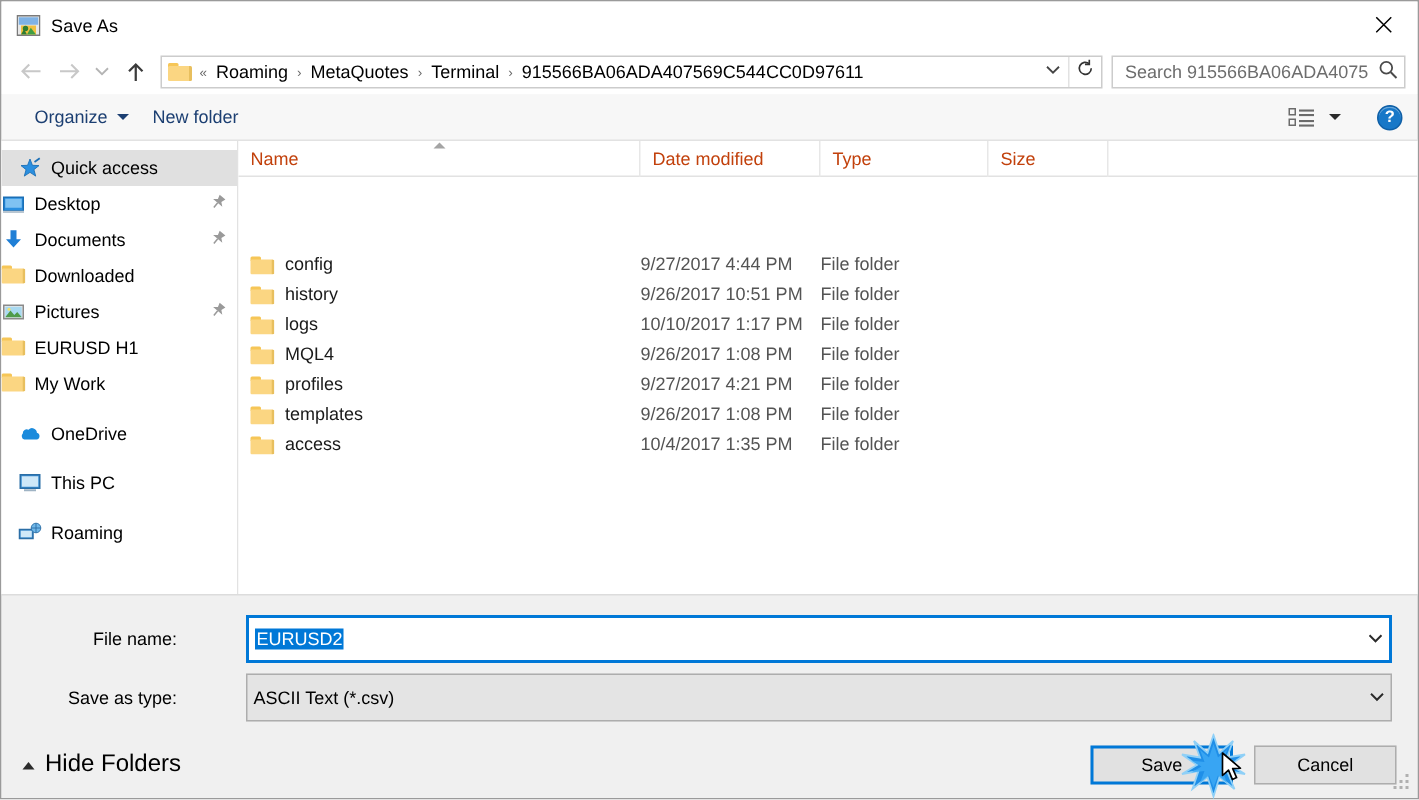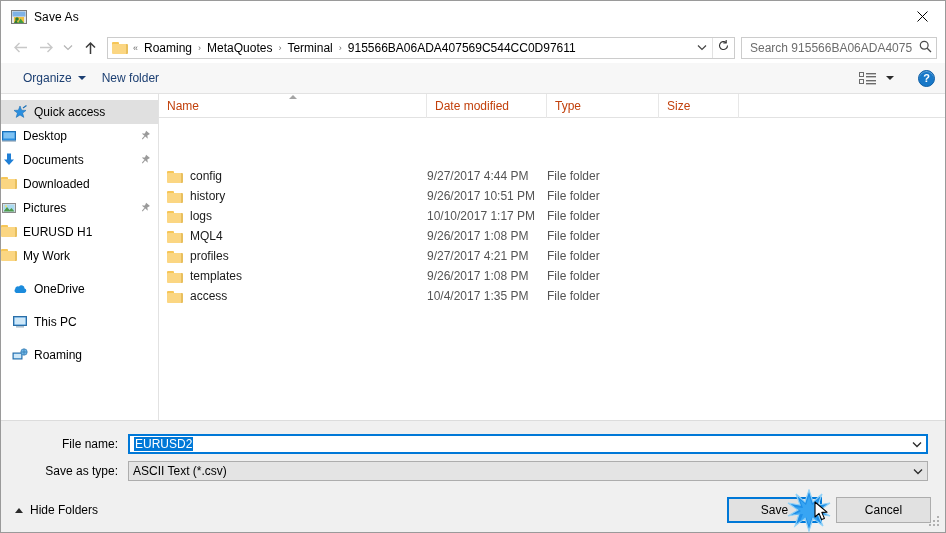--- a/index.html
+++ b/index.html
@@ -264,23 +264,23 @@
   }
   .field-row {
     display: flex; align-items: center;
     margin-bottom: 7px;
   }
   .field-label {
     width: 110px; flex: none; text-align: right;
     padding-right: 10px; font-size: 12px; color: #000;
   }
   .combo {
-    flex: 1 1 auto; height: 20px;
+    flex: 1 1 auto; height: 32px;
     border: 1px solid #7a7a7a; background: #fff;
-    display: flex; align-items: center; min-width: 0;
+    display: flex; align-items: center; min-width: 0; margin-left: 36px;
   }
   .combo.focused { border: 2px solid #0078d7; }
   .combo.readonly { background: #e4e4e4; border: 1px solid #adadad; }
   .combo-val {
     flex: 1 1 auto; padding-left: 4px;
     font-size: 12px; color: #000; min-width: 0;
     white-space: nowrap; overflow: hidden;
   }
   .sel-text {
     background: #0078d7; color: #fff; padding: 1px 1px;
@@ -293,21 +293,21 @@
   
   .footer {
     height: 44px; min-height: 44px;
     background: #f0f0f0;
     display: flex; align-items: center;
     padding: 0 14px 0 10px;
     position: relative;
   }
   .hide-folders {
     display: flex; align-items: center; gap: 7px;
-    font-size: 12px; color: #000; cursor: default;
+    font-size: 16px; color: #000; cursor: default;
     padding: 4px 4px;
   }
   .chev-up {
     width: 0; height: 0;
     border-left: 4px solid transparent;
     border-right: 4px solid transparent;
     border-bottom: 5px solid #2b2b2b;
   }
   .footer-spacer { flex: 1 1 auto; }
   .btn {

